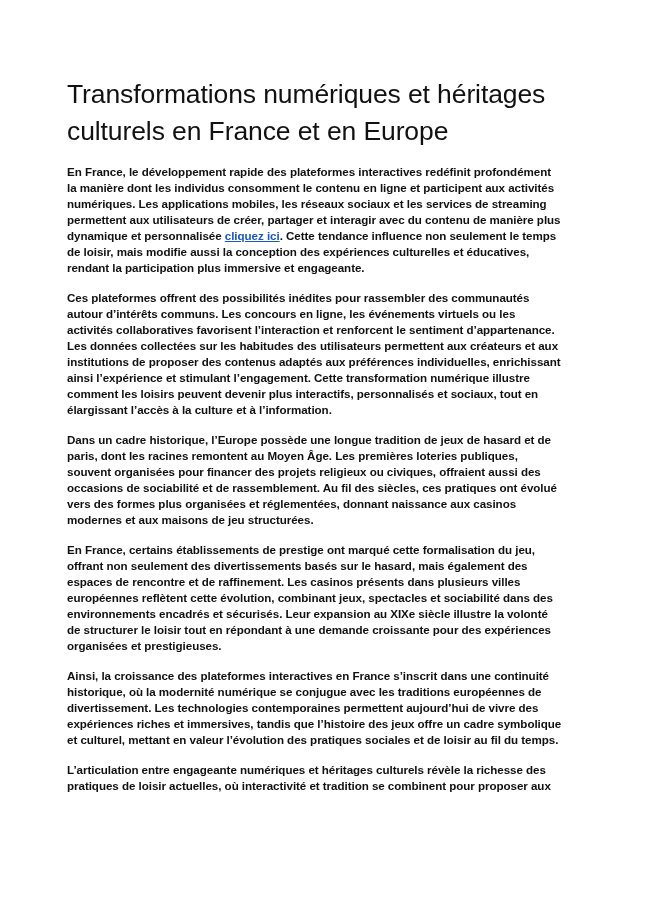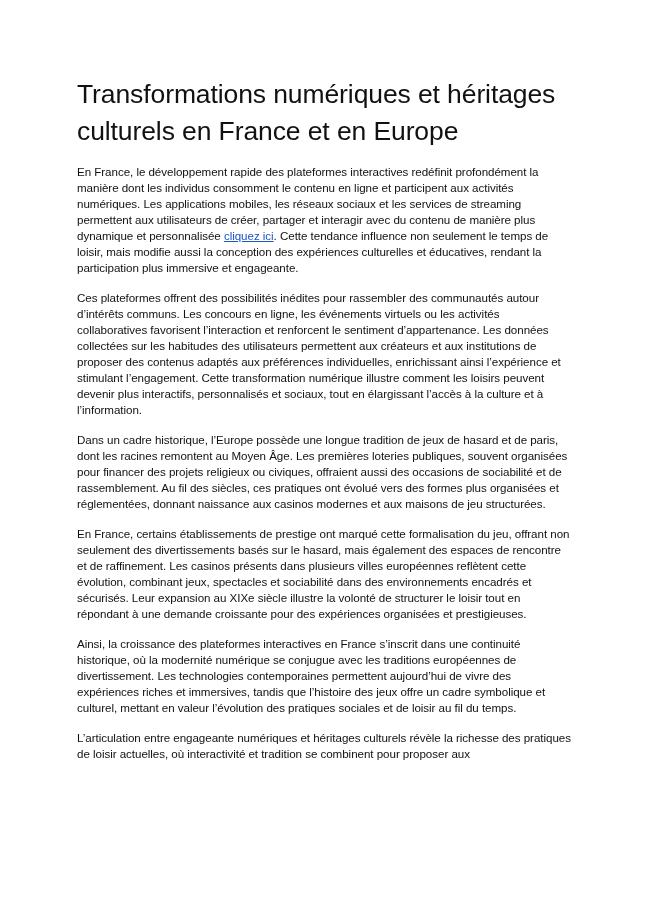--- a/index.html
+++ b/index.html
@@ -1,28 +1,29 @@
 <!DOCTYPE html>
 <html><head>
 <meta charset="utf-8">
 <style>
   html, body { margin: 0; padding: 0; background: #ffffff; }
   body { width: 650px; height: 918px; overflow: hidden; position: relative; }
   .page {
-    position: absolute; left: 77px; top: 76px; width: 495px;
+    position: absolute; left: 67px; top: 76px; width: 495px;
     color: #111111;
     font-family: "Liberation Sans", sans-serif;
   }
   .title {
     font-size: 26.5px; line-height: 37px; font-weight: normal;
     margin: 0 0 14px 0; color: #111; letter-spacing: -0.1px;
   }
   .para {
     font-size: 11.6px; line-height: 16px; margin: 0 0 14px 0;
     letter-spacing: -0.05px;
+    font-weight: bold;
   }
   .link { color: #1a56c6; text-decoration: underline; cursor: pointer; }
 </style>
 </head>
 <body>
 
 <div class="page">
   <h1 class="title">Transformations numériques et héritages culturels en France et en Europe</h1>
 
   <p class="para"><span>En France, le développement rapide des plateformes interactives redéfinit profondément la manière dont les individus consomment le contenu en ligne et participent aux activités numériques. Les applications mobiles, les réseaux sociaux et les services de streaming permettent aux utilisateurs de créer, partager et interagir avec du contenu de manière plus dynamique et personnalisée </span><a class="link">cliquez ici</a><span>. Cette tendance influence non seulement le temps de loisir, mais modifie aussi la conception des expériences culturelles et éducatives, rendant la participation plus immersive et engageante.</span></p>

